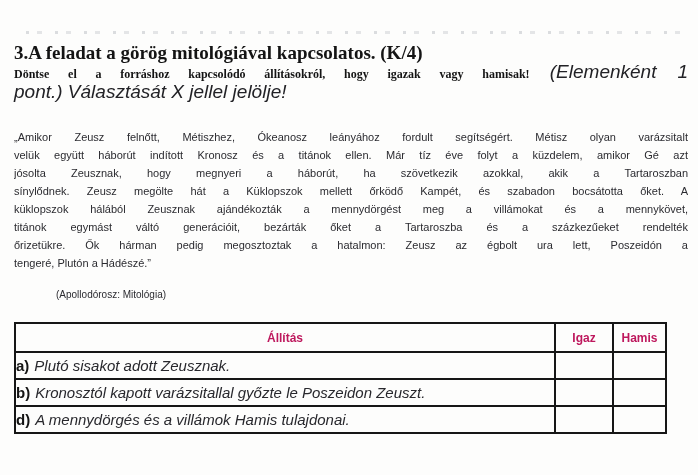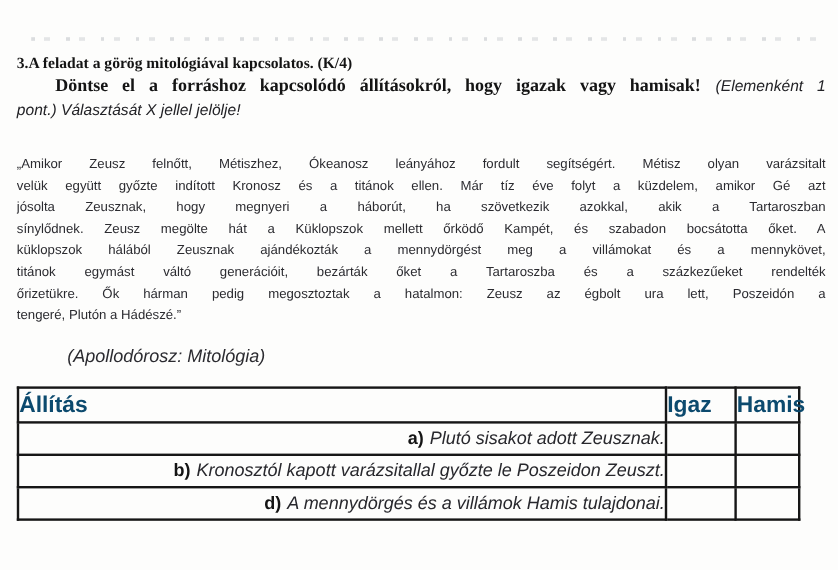--- a/index.html
+++ b/index.html
@@ -22,44 +22,43 @@
       repeating-linear-gradient(90deg,
         rgba(140,146,156,0.38) 0 3px, transparent 3px 11px,
         rgba(140,146,156,0.28) 11px 16px, transparent 16px 29px);
     opacity: .8;
   }
   .task-heading {
     position: absolute;
     top: 43px; left: 14px; width: 674px;
     font-family: "Liberation Serif", serif;
     font-weight: bold;
-    font-size: 13px; line-height: 19px;
+    font-size: 19px; line-height: 19px;
     color: #141414;
   }
   .instruction {
     position: absolute;
     top: 62px; left: 14px; width: 674px;
     line-height: 19.5px;
   }
   .inst-line1 {
     text-align: justify;
     text-align-last: justify;
     height: 19.5px; overflow: hidden;
   }
   .inst-bold {
     font-family: "Liberation Serif", serif;
     font-weight: bold;
-    font-size: 15px;
+    font-size: 12px;
     color: #141414;
-    margin-left: 32px;
   }
   .inst-italic {
     font-family: "Liberation Sans", sans-serif;
     font-style: italic;
-    font-size: 13px;
+    font-size: 19px;
     color: #222226;
   }
   .quote-block {
     position: absolute;
     top: 128px; left: 14px; width: 674px;
     font-size: 11px;
     color: #2b2b30;
   }
   .quote-line {
     height: 18px; line-height: 18px;
@@ -69,47 +68,46 @@
   }
   .quote-line-last { text-align-last: left; }
   .u-mark {
     text-decoration: underline;
     text-decoration-color: #84848e;
     text-underline-offset: 2px;
   }
   .source-line {
     position: absolute;
     top: 289px; left: 56px;
-    font-style: italic;
-    font-size: 15px;
+    font-size: 10px;
     color: #2b2b30;
   }
   table.statements {
     position: absolute;
     top: 322px; left: 14px;
     width: 651px;
     border-collapse: collapse;
     table-layout: fixed;
   }
   table.statements th, table.statements td {
     border: 2px solid #161616;
     padding: 0;
     vertical-align: middle;
   }
   th.h-allitas, th.h-ans {
     height: 27px;
     font-weight: bold;
-    font-size: 19px;
-    text-align: left;
-    color: #0c4a6e;
+    font-size: 12px;
+    text-align: center;
+    color: #be185d;
   }
   td.stmt-cell {
     height: 25px;
     padding-left: 6px;
-    text-align: right;
+    text-align: left;
     margin-left: 17px;
   }
   .row-label {
     font-weight: bold;
     font-size: 15px;
     color: #141414;
     margin-right: 5px;
   }
   .stmt-text {
     font-style: italic;
@@ -132,21 +130,21 @@
       <span class="inst-bold">Döntse el a forráshoz kapcsolódó állításokról, hogy igazak vagy hamisak!</span>
       <span class="inst-italic">(Elemenként 1</span>
     </div>
     <div class="inst-line2">
       <span class="inst-italic">pont.) Választását X jellel jelölje!</span>
     </div>
   </div>
 
   <div class="quote-block">
       <div class="quote-line"><span>„Amikor Zeusz felnőtt, Métiszhez, Ókeanosz leányához fordult segítségért. Métisz olyan varázsitalt</span></div>
-      <div class="quote-line"><span>velük együtt győzte indított Kronosz és a titánok ellen. Már tíz éve folyt a küzdelem, amikor Gé azt</span></div>
+      <div class="quote-line"><span>velük együtt háborút indított Kronosz és a titánok ellen. Már tíz éve folyt a küzdelem, amikor Gé azt</span></div>
       <div class="quote-line"><span>jósolta Zeusznak, hogy megnyeri a háborút, ha szövetkezik azokkal, akik a Tartaroszban</span></div>
       <div class="quote-line"><span>sínylődnek. Zeusz megölte hát a Küklopszok mellett őrködő Kampét, és szabadon bocsátotta őket. A</span></div>
       <div class="quote-line"><span>küklopszok hálából Zeusznak ajándékozták a mennydörgést meg a villámokat és a mennykövet,</span></div>
       <div class="quote-line"><span>titánok egymást váltó generációit, bezárták őket a Tartaroszba és a százkezűeket rendelték</span></div>
       <div class="quote-line"><span>őrizetükre. Ők hárman pedig megosztoztak a hatalmon: Zeusz az égbolt ura lett, Poszeidón a</span></div>
       <div class="quote-line quote-line-last"><span>tengeré, Plutón a Hádészé.”</span></div>
     </div>
 
   <div class="source-line">(Apollodórosz: Mitológia)</div>
 

